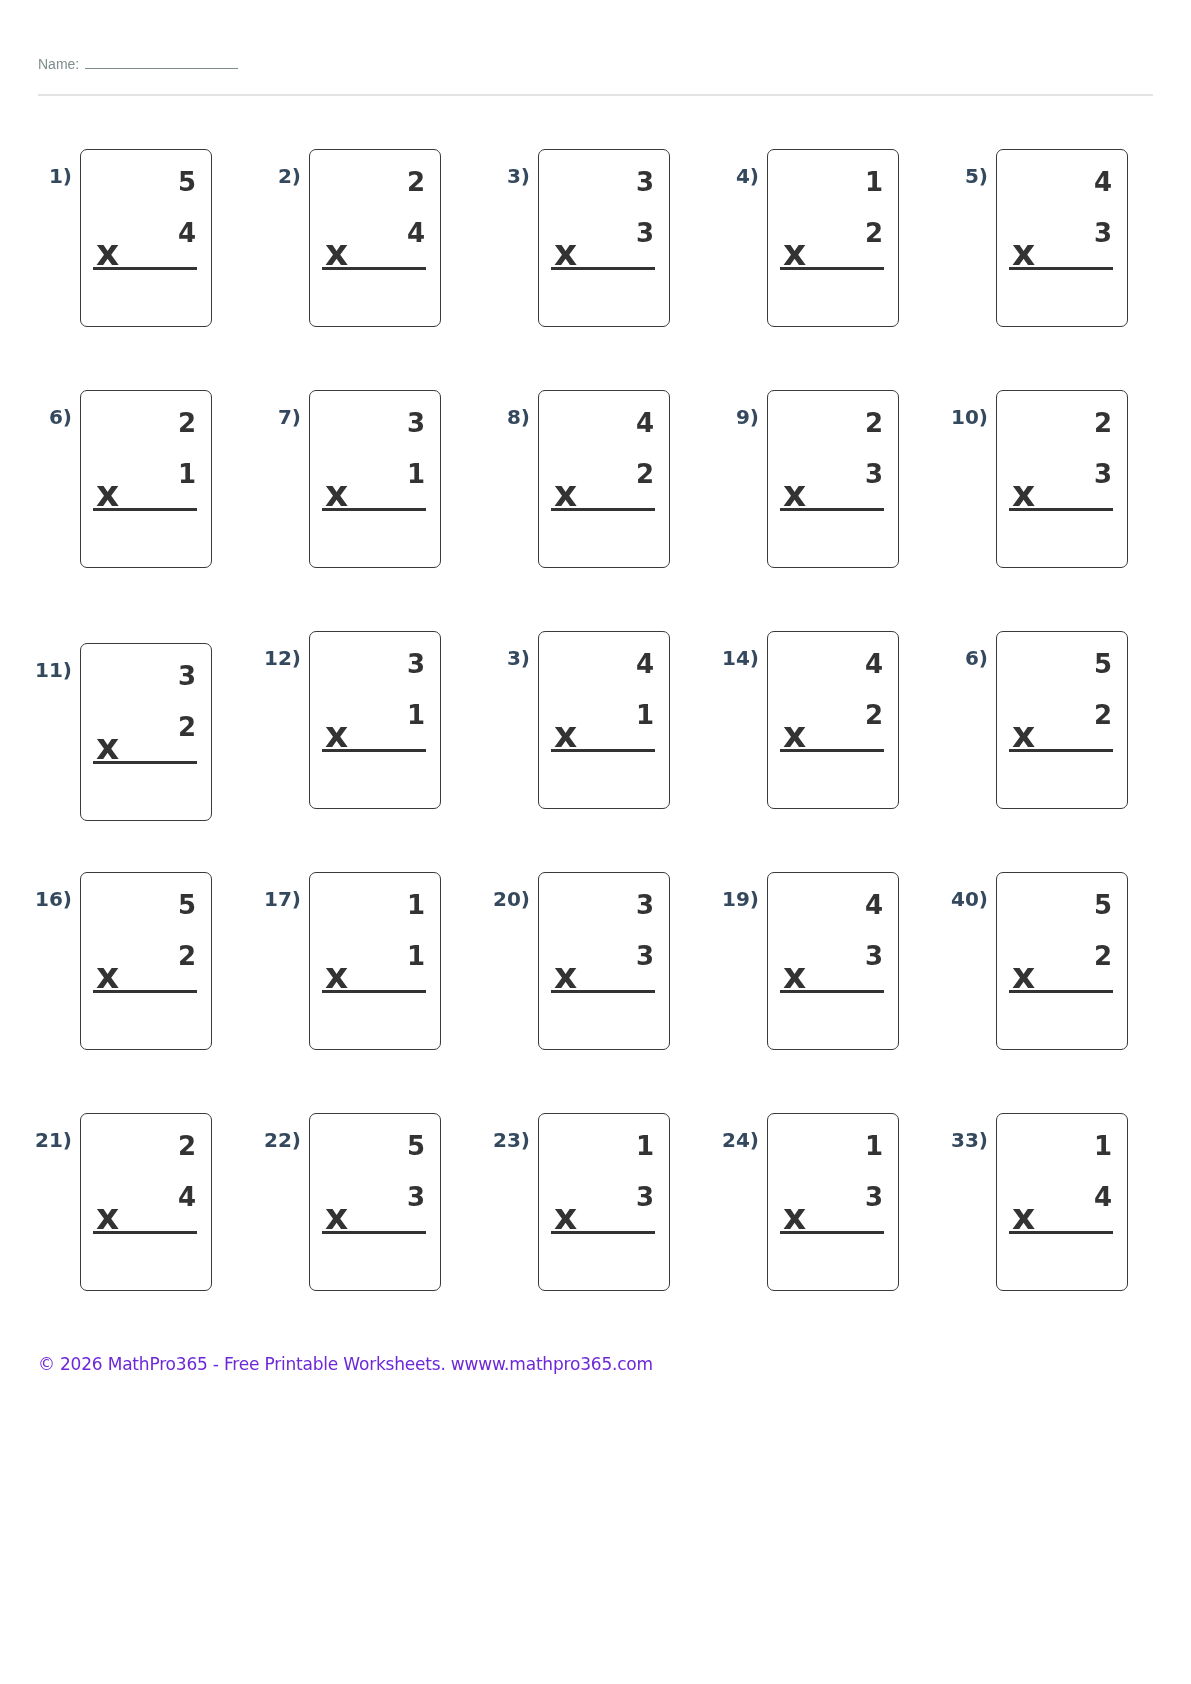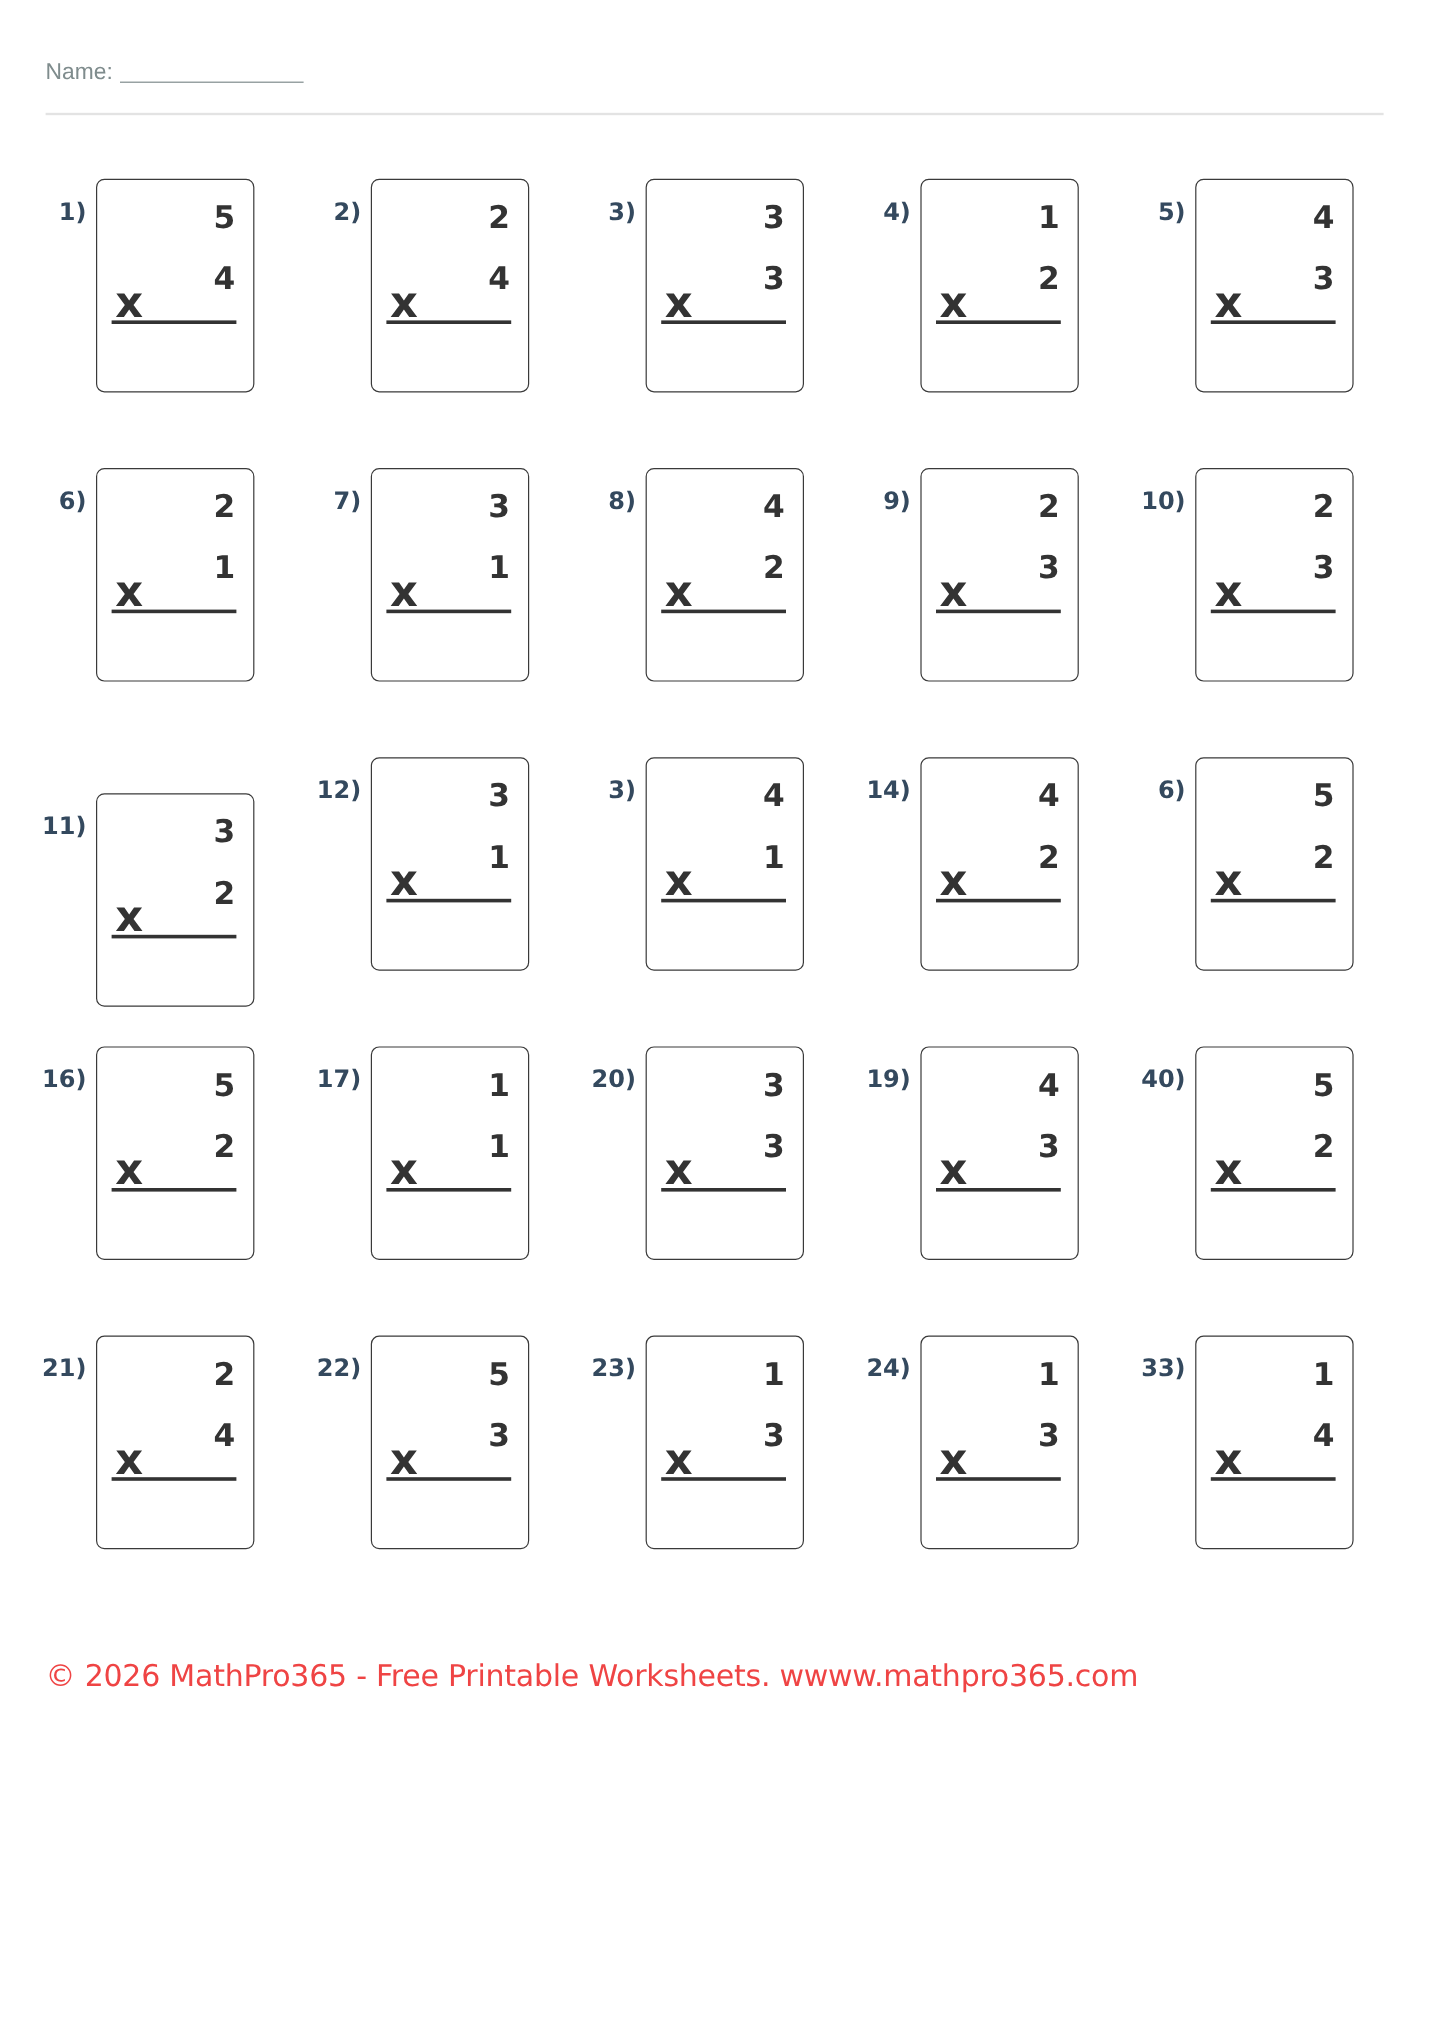--- a/index.html
+++ b/index.html
@@ -11,21 +11,21 @@
     width: 1191px;
     height: 1684px;
     position: relative;
     overflow: hidden;
     font-family: "DejaVu Sans", "Liberation Sans", sans-serif;
   }
   .name-row {
     position: absolute;
     left: 38px;
     top: 50px;
-    font-size: 19px;
+    font-size: 14px;
     color: #7f8c8d;
     font-family: "Liberation Sans", sans-serif;
     display: flex;
     align-items: flex-end;
   }
   .name-line {
     display: inline-block;
     width: 153px;
     border-bottom: 1.5px solid #7f8c8d;
     margin-left: 6px;
@@ -105,26 +105,25 @@
     left: 12px;
     right: 14px;
     top: 117px;
     height: 3px;
     background: #333333;
   }
   .footer {
     position: absolute;
     left: 38px;
     top: 1354px;
-    font-size: 25px;
-    color: #ef4444;
+    font-size: 17px;
+    color: #6d28d9;
     font-family: "DejaVu Sans", sans-serif;
     letter-spacing: -0.2px;
     white-space: nowrap;
-    margin-top: 28px;
   }
 </style>
 </head>
 <body>
 
 <div class="name-row">
   <span>Name:</span>
   <span class="name-line"></span>
 </div>
 <div class="divider"></div>
@@ -216,21 +215,21 @@
   <div class="problem" style="left:916px;top:390px;">
     <span class="num-label">10)</span>
     <div class="card">
       <span class="top-digit">2</span>
       <span class="bottom-digit">3</span>
       <span class="op-x">x</span>
       <div class="answer-line"></div>
     </div>
   </div>
 
-  <div class="problem" style="left:0px;top:661px;">
+  <div class="problem" style="left:0px;top:643px;">
     <span class="num-label">11)</span>
     <div class="card">
       <span class="top-digit">3</span>
       <span class="bottom-digit">2</span>
       <span class="op-x">x</span>
       <div class="answer-line"></div>
     </div>
   </div>
   <div class="problem" style="left:229px;top:631px;">
     <span class="num-label">12)</span>

